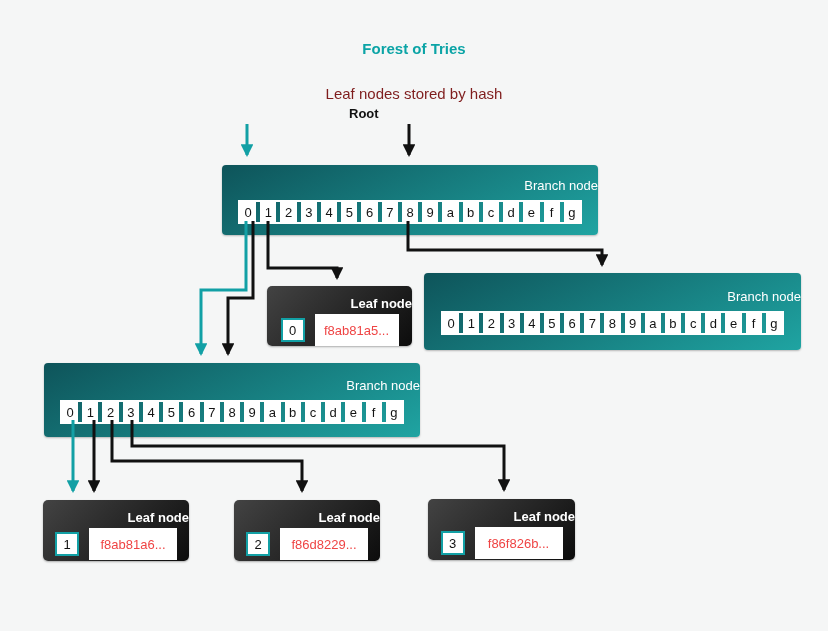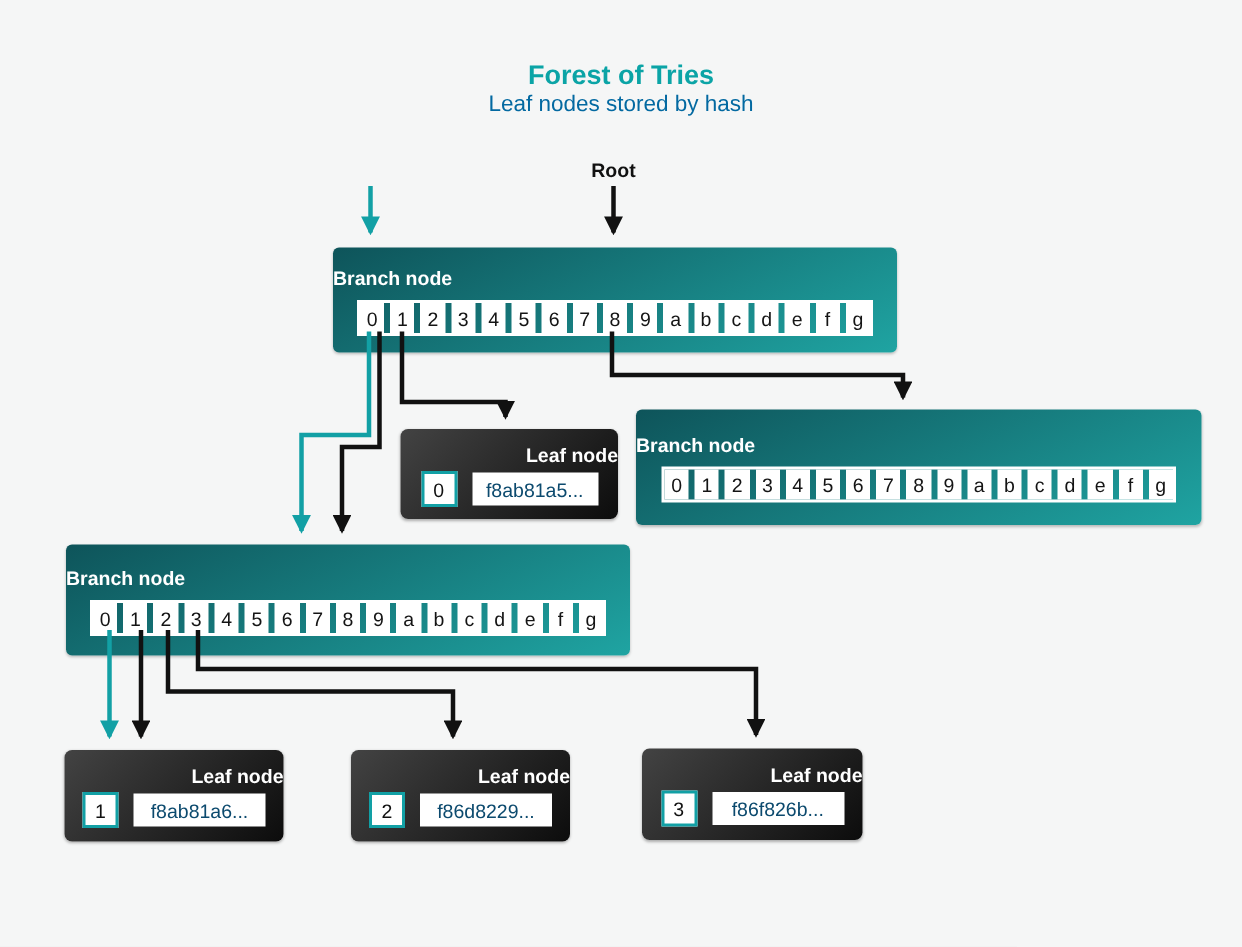--- a/index.html
+++ b/index.html
@@ -1,31 +1,31 @@
 <!DOCTYPE html>
 <html><head>
 <meta charset="utf-8">
 <style>
   html,body{margin:0;padding:0;}
   body{background:#e9e9e9;font-family:"Liberation Sans",sans-serif;}
   #canvas{position:relative;width:828px;height:631px;background:#f5f6f6;overflow:hidden;}
   .ctr{position:absolute;left:0;right:0;text-align:center;}
-  .title{font-size:18px;font-weight:bold;color:#0ba4a6;}
-  .subtitle{font-size:15px;color:#0369a1;}
+  .title{font-size:15px;font-weight:bold;color:#0ba4a6;}
+  .subtitle{font-size:15px;color:#7f1d1d;margin-top:24px;}
   .note{position:absolute;text-align:center;font-weight:bold;font-size:12.5px;line-height:13.5px;color:#12a0a5;}
-  .rootlbl{position:absolute;text-align:center;font-weight:bold;font-size:13px;color:#111;}
+  .rootlbl{position:absolute;font-weight:bold;font-size:13px;color:#111;}
   .branch{position:absolute;border-radius:4px;background:linear-gradient(155deg,#0e545a 0%,#1fa4a2 100%);box-shadow:0 1px 2px rgba(0,0,0,.25);}
-  .branch .blabel{position:absolute;left:0;right:0;text-align:left;color:#fff;font-weight:bold;font-size:13px;}
+  .branch .blabel{position:absolute;left:0;right:0;text-align:right;color:#fff;font-weight:normal;font-size:13px;}
   .strip{position:absolute;display:flex;gap:4px;border:2px solid #fff;height:20px;}
   .strip .c{flex:1;background:#fff;color:#141414;font-size:13px;display:flex;align-items:center;justify-content:center;}
   .leaf{position:absolute;border-radius:5px;background:linear-gradient(135deg,#434343 0%,#0c0c0c 100%);box-shadow:0 1px 2px rgba(0,0,0,.3);}
   .leaf .llabel{position:absolute;top:10px;left:0;right:0;text-align:right;color:#fff;font-weight:bold;font-size:13px;}
   .leaf .row{position:absolute;top:28px;left:0;right:0;display:flex;justify-content:center;align-items:center;gap:10px;}
   .idxcell{width:20px;height:20px;background:#fff;border:2px solid #12a0a5;color:#111;font-size:13px;display:flex;align-items:center;justify-content:center;}
-  .hashbox{width:88px;height:22px;background:#fff;color:#0c4a6e;font-size:13px;display:flex;align-items:center;justify-content:center;}
+  .hashbox{width:88px;height:32px;background:#fff;color:#ef4444;font-size:13px;display:flex;align-items:center;justify-content:center;}
   svg.wires{position:absolute;left:0;top:0;pointer-events:none;}
 </style>
 </head>
 <body>
 
 <div id="canvas">
 
   <div class="ctr title" style="top:40px">Forest of Tries</div>
   <div class="ctr subtitle" style="top:61px">Leaf nodes stored by hash</div>
 

